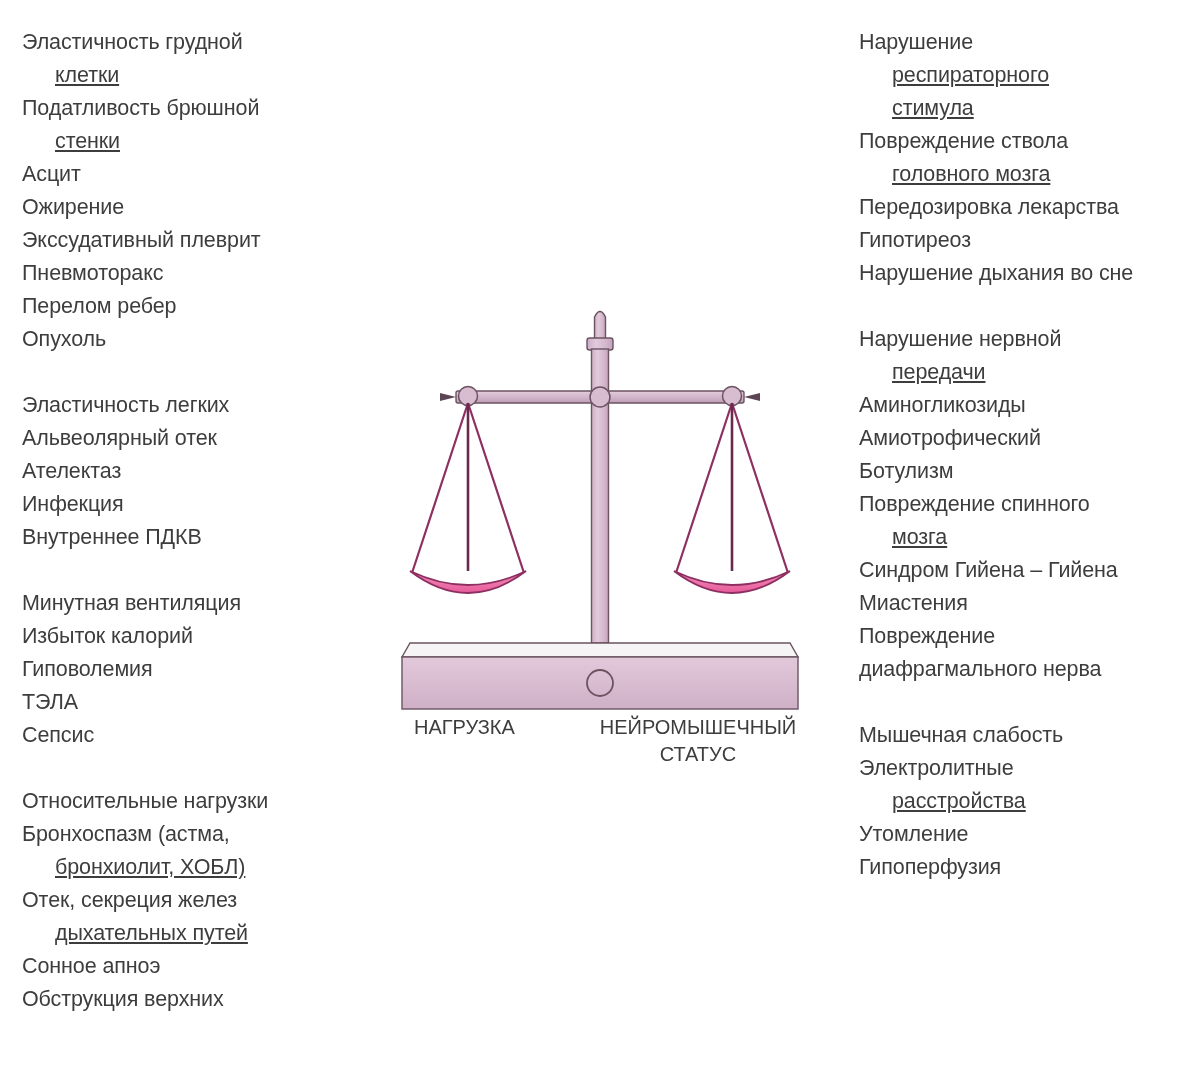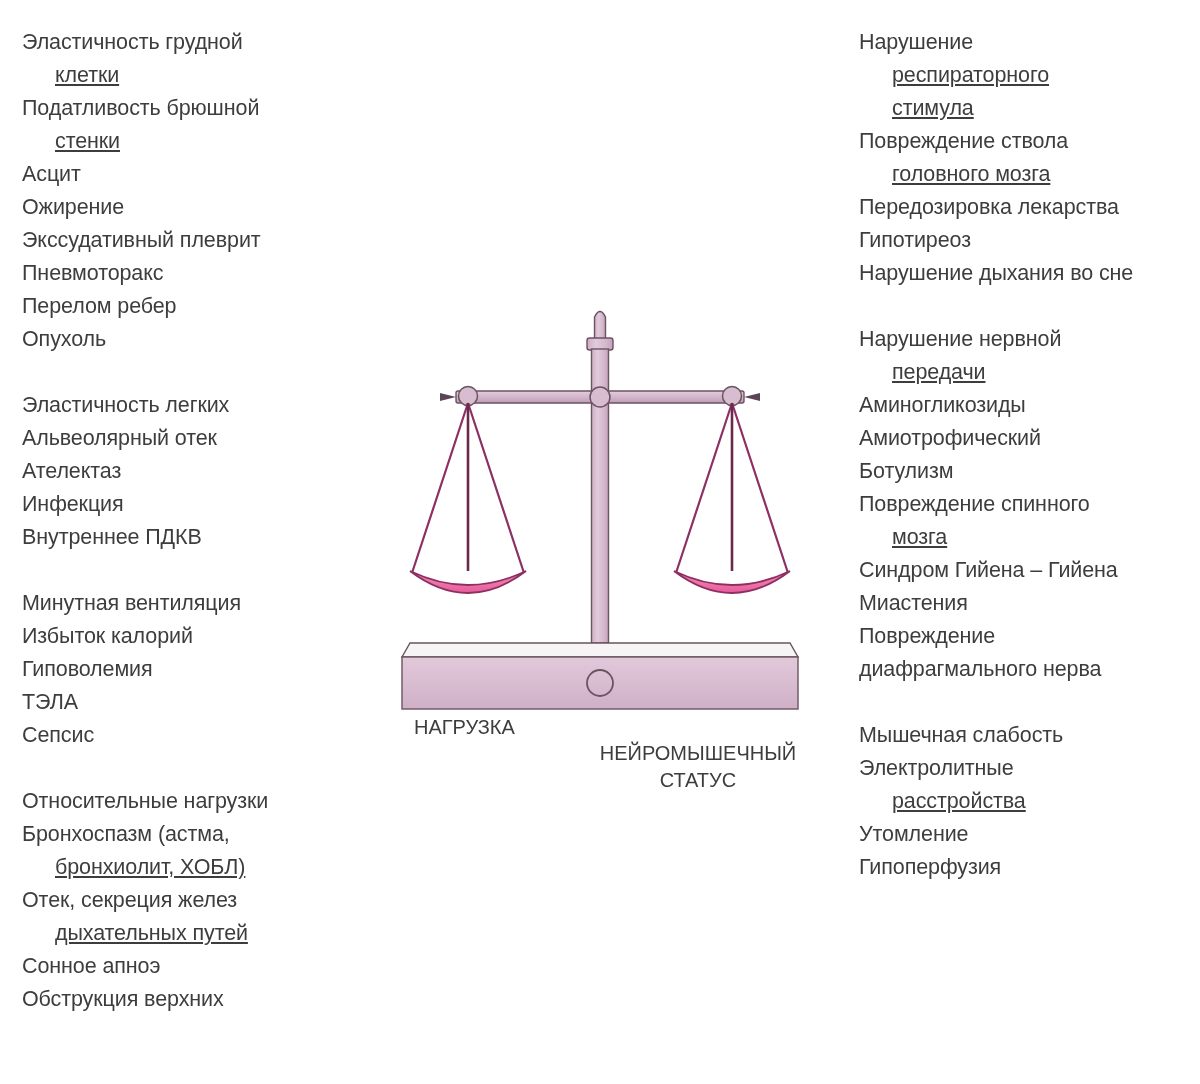--- a/index.html
+++ b/index.html
@@ -75,21 +75,20 @@
     white-space: nowrap;
     text-align: right;
   }
   .label-nm {
     position: absolute;
     left: 176px;
     top: 0;
     width: 254px;
     text-align: center;
     white-space: pre-line;
-    margin-top: 26px;
   }
 </style>
 </head>
 <body>
 
 <div class="stage">
 
   <div class="col col-left" id="left-column">
       <div class="group">
         <p class="entry"><span>Эластичность грудной</span><span class="cont">клетки</span></p>

